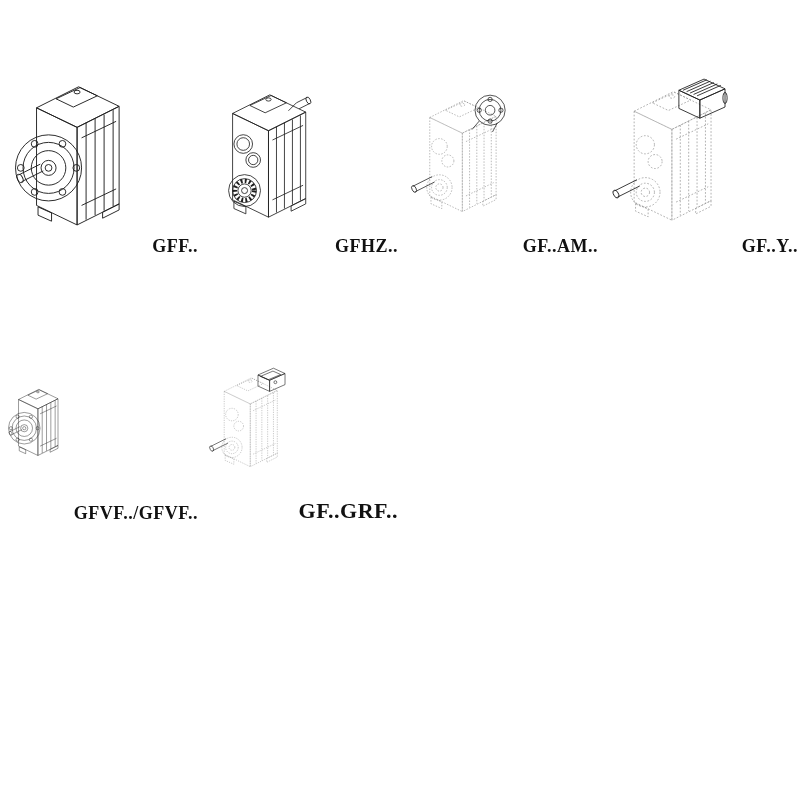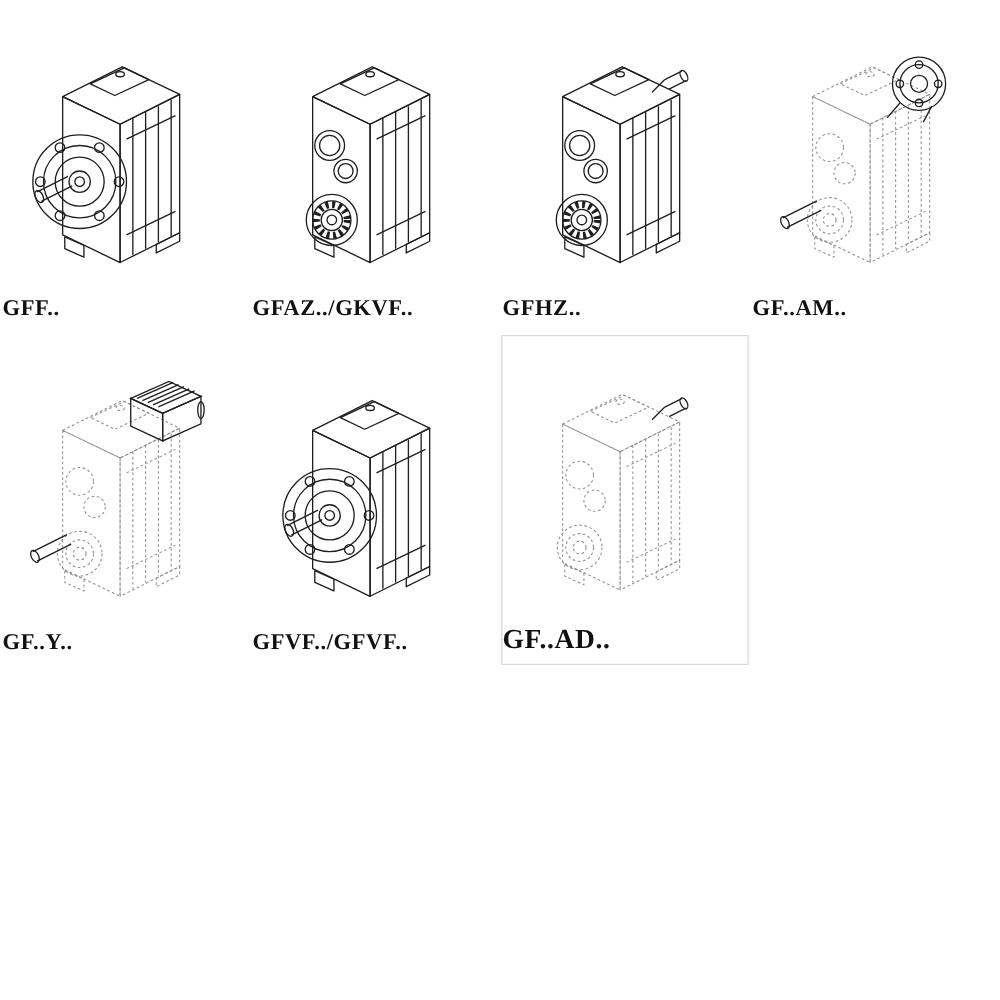--- a/index.html
+++ b/index.html
@@ -5,21 +5,21 @@
   html,body{margin:0;padding:0;background:#ffffff;}
   .page{
     width:800px;height:800px;background:#ffffff;
     display:grid;
     grid-template-columns:repeat(4,1fr);
     grid-template-rows:repeat(3,1fr);
     font-family:"Liberation Serif","DejaVu Serif",serif;
     overflow:hidden;
   }
   .cell{
-    display:flex;flex-direction:column;align-items:flex-start;justify-content:flex-end;
+    display:flex;flex-direction:row;align-items:flex-end;justify-content:flex-end;
     padding:4px 2px 10px 2px;box-sizing:border-box;
   }
   .cell svg.draw{width:96%;height:200px;display:block;}
   .model-label{
     font-weight:bold;font-size:18px;letter-spacing:.5px;color:#111;
     text-align:center;line-height:1.1;margin-top:4px;white-space:nowrap;
   }
   .cell.lg .model-label{font-size:22px;}
   .cell.boxed{outline:1px solid #d9d9d9;outline-offset:-2px;}
   
@@ -157,27 +157,20 @@
 
   <div class="cell">
     <svg class="draw" viewBox="0 0 200 235">
       <use href="#p-body" class="solid"></use>
         <use href="#p-flange" class="solid"></use>
         <use href="#p-shaft-out" class="solid"></use>
     </svg>
     <div class="model-label">GFF..</div>
   </div>
 
-  <div class="cell">
-    <svg class="draw" viewBox="0 0 200 235">
-      <use href="#p-body" class="solid"></use>
-        <use href="#p-hollow" class="solid"></use>
-    </svg>
-    <div class="model-label">GFAZ../GKVF..</div>
-  </div>
 
   <div class="cell">
     <svg class="draw" viewBox="0 0 200 235">
       <use href="#p-body" class="solid"></use>
         <use href="#p-hollow" class="solid"></use>
         <use href="#p-stub" class="solid"></use>
     </svg>
     <div class="model-label">GFHZ..</div>
   </div>
 
@@ -207,23 +200,24 @@
   <div class="cell">
     <svg class="draw" viewBox="0 0 200 235">
       <use href="#p-body" class="solid"></use>
         <use href="#p-flange" class="solid"></use>
         <use href="#p-shaft-out" class="solid"></use>
     </svg>
     <div class="model-label">GFVF../GFVF..</div>
   </div>
 
 
-
-  <div class="cell lg boxed">
+  <div class="cell lg">
     <svg class="draw" viewBox="0 0 200 235">
       <use href="#p-body" class="dashed"></use>
         <use href="#p-circles-dashed" class="dashed"></use>
-      <use href="#p-stub" class="solid"></use>
-    </svg>
-    <div class="model-label">GF..AD..</div>
-  </div>
+      <use href="#p-adapter" class="solid"></use>
+        <use href="#p-shaft-ll" class="solid"></use>
+    </svg>
+    <div class="model-label">GF..GRF..</div>
+  </div>
+
 
 </div>
 
 </body></html>

